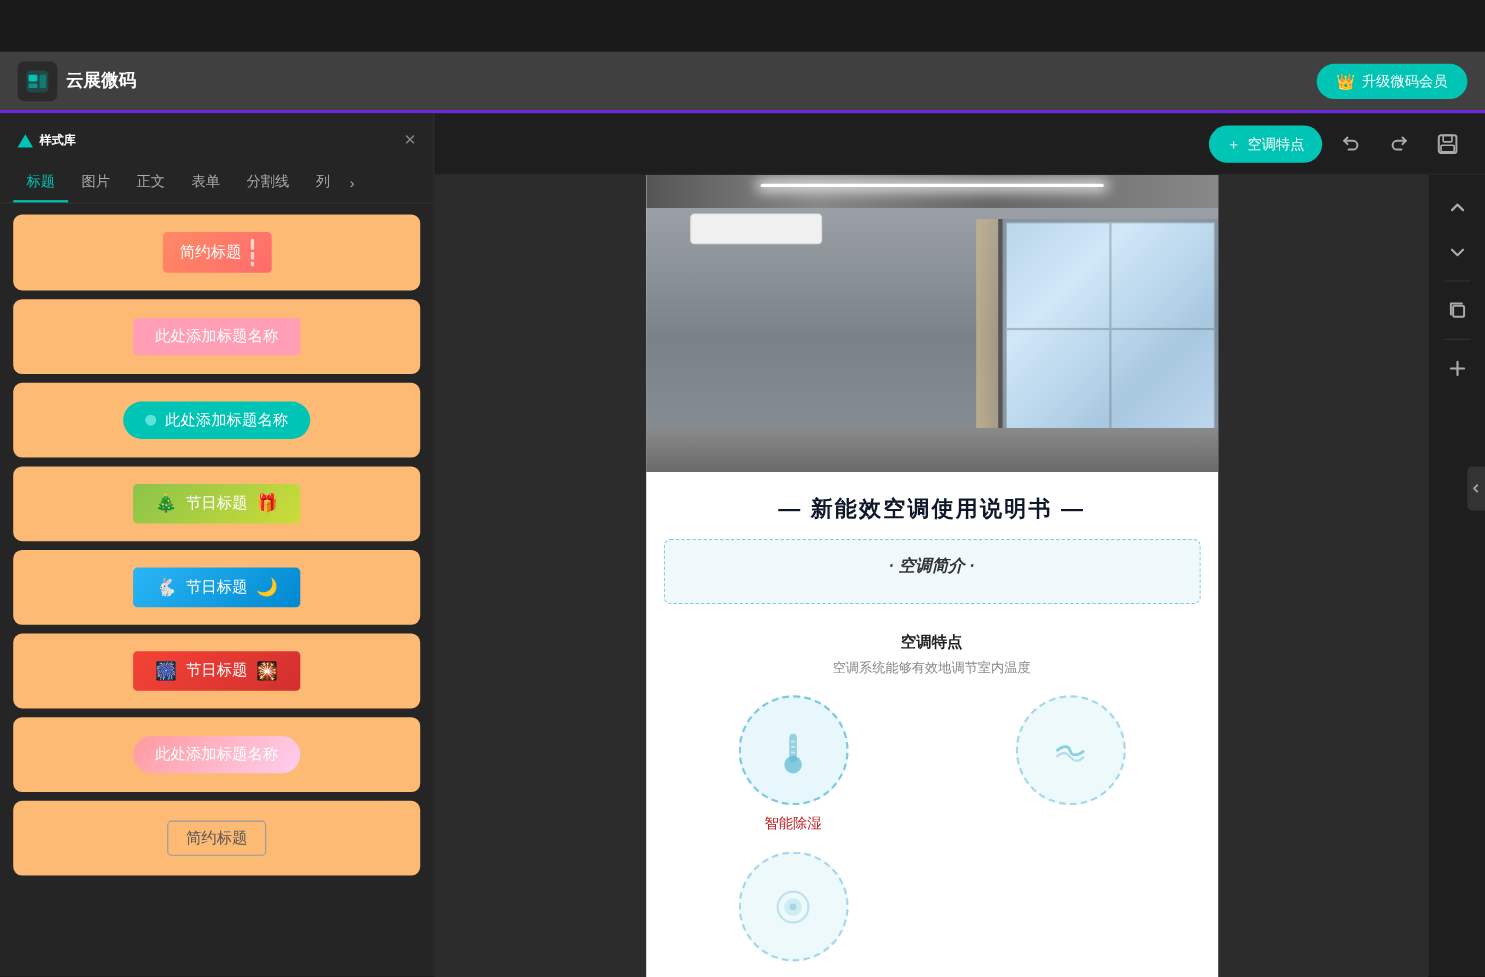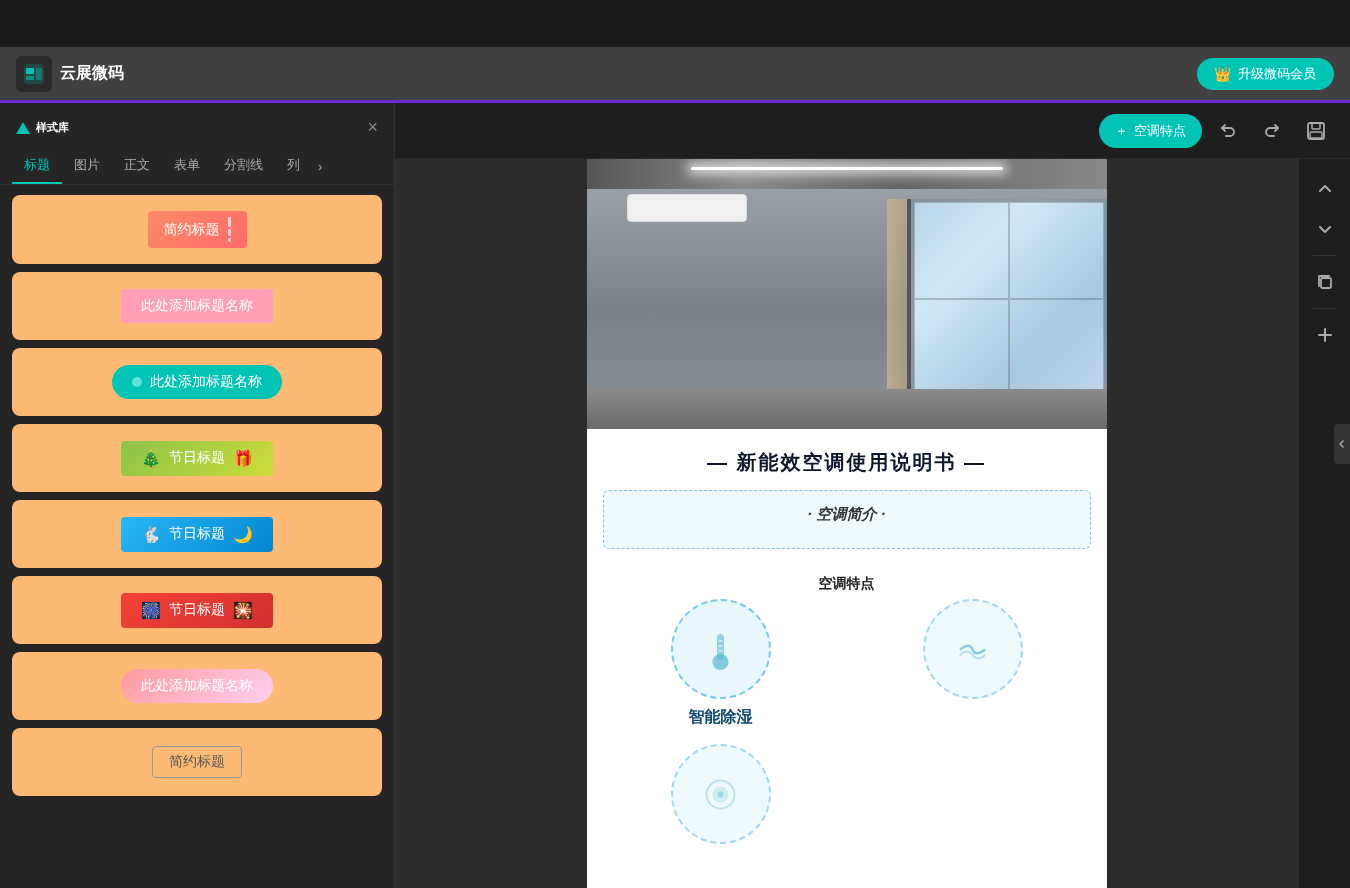--- a/index.html
+++ b/index.html
@@ -416,23 +416,23 @@
       height: 100px;
       border-radius: 50%;
       background: #e8f7fb;
       border: 2px dashed #7ec8e3;
       display: flex;
       align-items: center;
       justify-content: center;
       font-size: 38px;
     }
     .feature-label {
-      font-size: 16px;
-      color: #0c4a6e;
-      font-weight: 700;
+      font-size: 13px;
+      color: #b91c1c;
+      font-weight: 400;
     }
 
     
     .right-toolbar {
       width: 52px;
       background: #1e1e1e;
       display: flex;
       flex-direction: column;
       align-items: center;
       padding: 12px 0;
@@ -678,20 +678,21 @@
           <div class="main-title">— 新能效空调使用说明书 —</div>
 
           <div class="section-box">
             <div class="section-box-title">
               <span>· 空调简介 ·</span>
             </div>
           </div>
 
           <div class="features-section">
             <div class="features-title">空调特点</div>
+            <div class="features-subtitle">空调系统能够有效地调节室内温度</div>
             <div class="features-grid">
 
               <div class="feature-item">
                 <div class="feature-icon-circle">
 
                   <svg width="55" height="55" viewBox="0 0 55 55" fill="none">
                     <circle cx="27.5" cy="40" r="8" fill="#5bb8d4" opacity="0.7"></circle>
                     <rect x="24" y="12" width="7" height="26" rx="3.5" fill="#5bb8d4" opacity="0.6"></rect>
                     <rect x="25.5" y="18" width="4" height="2" rx="1" fill="#fff" opacity="0.5"></rect>
                     <rect x="25.5" y="23" width="4" height="2" rx="1" fill="#fff" opacity="0.5"></rect>

